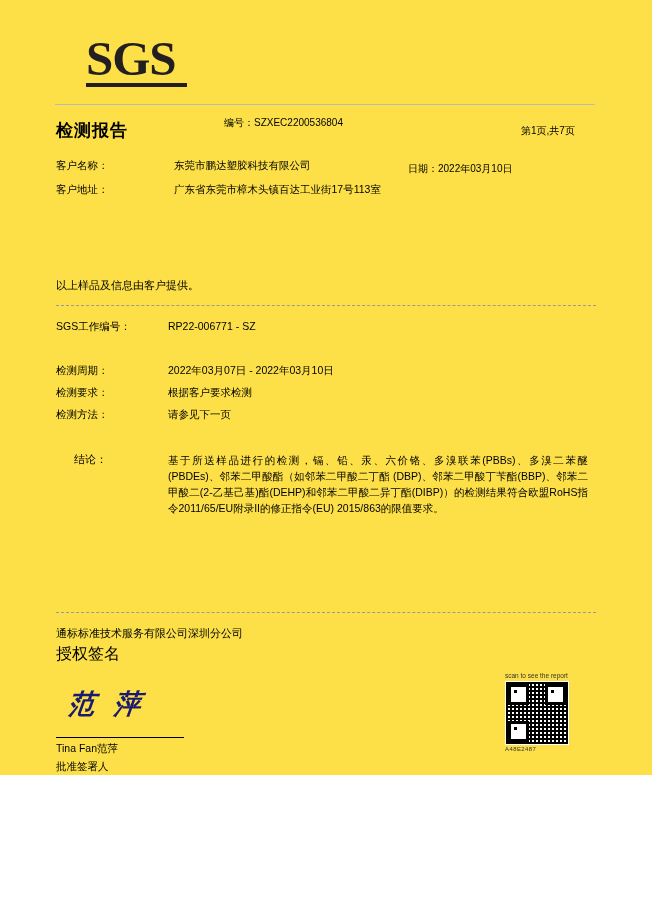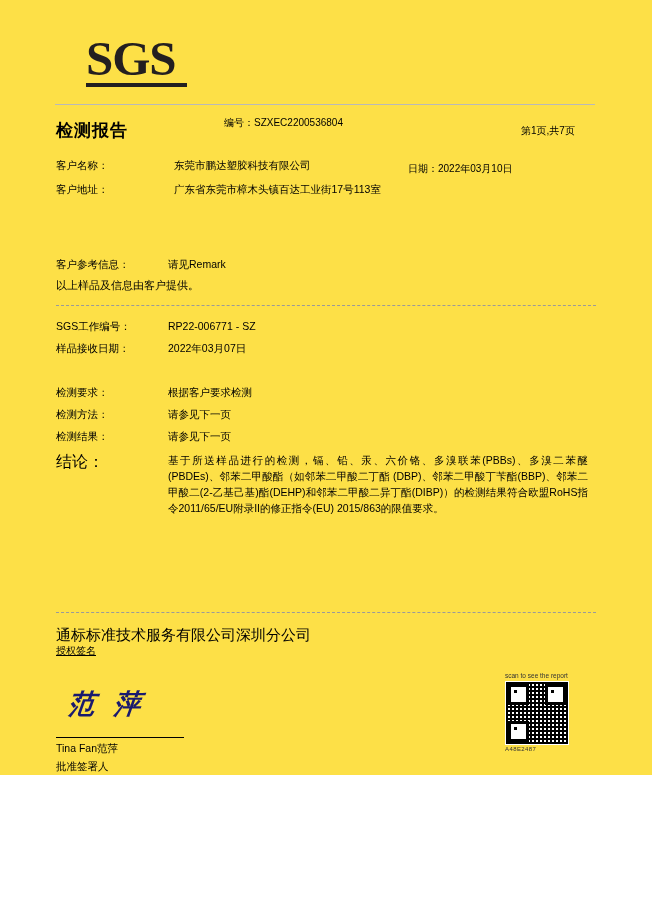--- a/index.html
+++ b/index.html
@@ -108,47 +108,46 @@
     position: absolute;
     left: 56px;
     width: 540px;
     border-top: 1px dashed #9a9a9a;
     height: 0;
   }
 
   
   .concl-label {
     position: absolute;
-    left: 56px;
+    left: 74px;
     top: 452px;
-    font-size: 16px;
+    font-size: 11px;
   }
   .concl-body {
     position: absolute;
     left: 168px;
     top: 452px;
     width: 420px;
     font-size: 10.5px;
     line-height: 16px;
     text-align: justify;
   }
 
   
   .sig-company {
     position: absolute;
     left: 56px;
     top: 626px;
-    font-size: 15px;
+    font-size: 11px;
   }
   .sig-auth {
     position: absolute;
     left: 56px;
     top: 644px;
-    font-size: 10px;
-    text-decoration: underline;
+    font-size: 16px;
   }
   .sig-script {
     position: absolute;
     left: 68px;
     top: 686px;
     font-family: "Liberation Serif", serif;
     font-size: 27px;
     font-style: italic;
     font-weight: bold;
     color: #1a1a6e;
@@ -376,42 +375,36 @@
   </div>
   <div class="rep-page">第1页,共7页</div>
 
   <div class="frow" style="top:159px">
     <span class="flabel">客户名称：</span><span class="fvalue ind">东莞市鹏达塑胶科技有限公司</span>
   </div>
   <div class="frow" style="top:183px">
     <span class="flabel">客户地址：</span><span class="fvalue ind">广东省东莞市樟木头镇百达工业街17号113室</span>
   </div>
 
-  <div class="frow" style="top:258px">
-    <span class="flabel">客户参考信息：</span><span class="fvalue">请见Remark</span>
-  </div>
 
   <div class="note" style="top:278px">以上样品及信息由客户提供。</div>
 
   <div class="dash-rule" style="top:305px"></div>
 
   <div class="frow" style="top:320px">
     <span class="flabel">SGS工作编号：</span><span class="fvalue">RP22-006771 - SZ</span>
   </div>
-  <div class="frow" style="top:342px">
-    <span class="flabel">样品接收日期：</span><span class="fvalue">2022年03月07日</span>
+  <div class="frow" style="top:364px">
+    <span class="flabel">检测周期：</span><span class="fvalue">2022年03月07日 - 2022年03月10日</span>
   </div>
   <div class="frow" style="top:408px">
     <span class="flabel">检测方法：</span><span class="fvalue">请参见下一页</span>
   </div>
   <div class="frow" style="top:386px">
     <span class="flabel">检测要求：</span><span class="fvalue">根据客户要求检测</span>
-  </div>
-  <div class="frow" style="top:430px">
-    <span class="flabel">检测结果：</span><span class="fvalue">请参见下一页</span>
   </div>
 
   <div class="concl-label">结论：</div>
   <div class="concl-body">基于所送样品进行的检测，镉、铅、汞、六价铬、多溴联苯(PBBs)、多溴二苯醚(PBDEs)、邻苯二甲酸酯（如邻苯二甲酸二丁酯 (DBP)、邻苯二甲酸丁苄酯(BBP)、邻苯二甲酸二(2-乙基己基)酯(DEHP)和邻苯二甲酸二异丁酯(DIBP)）的检测结果符合欧盟RoHS指令2011/65/EU附录II的修正指令(EU) 2015/863的限值要求。</div>
 
   <div class="dash-rule" style="top:612px"></div>
 
   <div class="sig-company">通标标准技术服务有限公司深圳分公司</div>
   <div class="sig-auth">授权签名</div>
   <div class="sig-script">范 萍</div>

